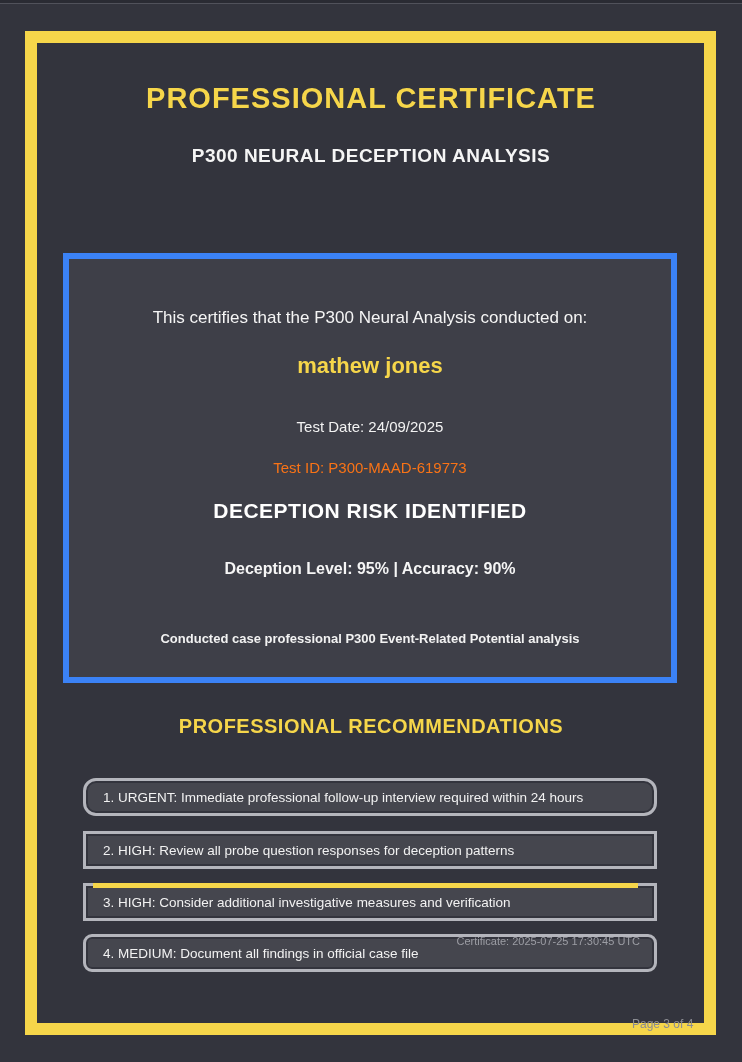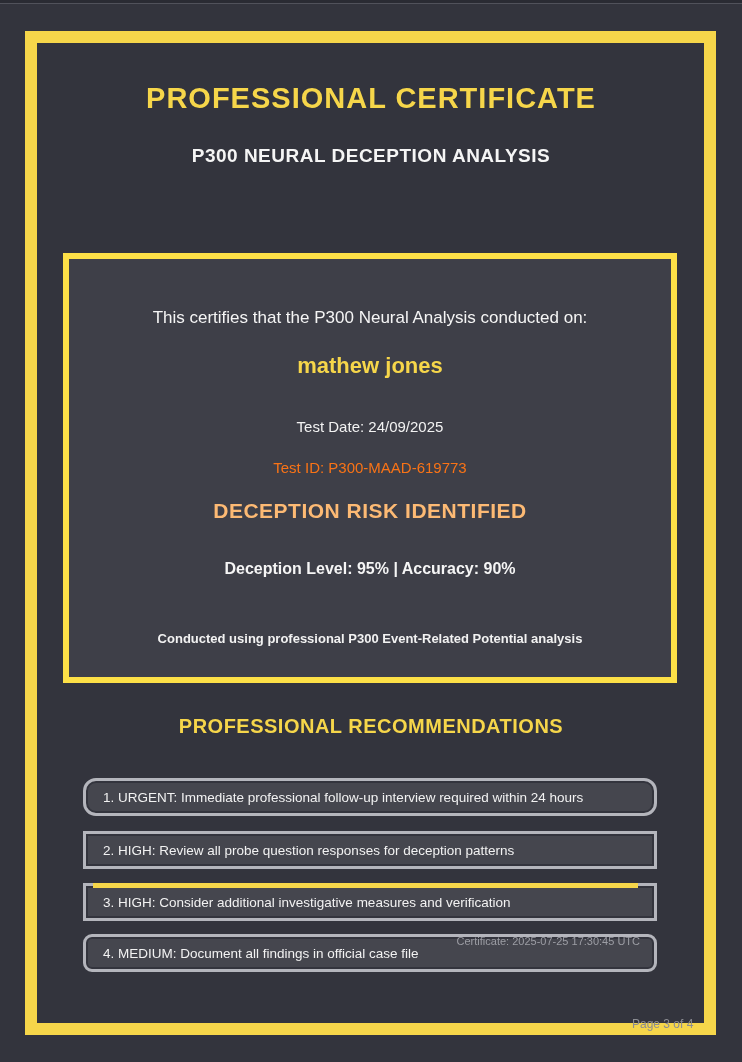--- a/index.html
+++ b/index.html
@@ -36,30 +36,30 @@
     top: 145px;
     color: #f5f5f5;
     font-size: 19px;
     font-weight: bold;
     letter-spacing: 0.5px;
   }
   .inner-box {
     position: absolute;
     left: 63px; top: 253px;
     width: 614px; height: 430px;
-    border: 6px solid #fde047;
+    border: 6px solid #3b82f6;
     box-sizing: border-box;
     background: #3e3f48;
   }
   .inner-box .abs-center { left: 0; right: 0; }
   .intro-line   { top: 49px;  color: #f5f5f5; font-size: 17px; }
   .subject-name { top: 94px;  color: #f6d64a; font-size: 22px; font-weight: bold; }
   .test-date    { top: 159px; color: #f2f2f2; font-size: 15px; }
   .test-id      { top: 200px; color: #f97316; font-size: 15px; }
-  .risk-status  { top: 240px; color: #fdba74; font-size: 21px; font-weight: bold; letter-spacing: 0.5px; }
+  .risk-status  { top: 240px; color: #ffffff; font-size: 21px; font-weight: bold; letter-spacing: 0.5px; }
   .metrics-line { top: 301px; color: #f5f5f5; font-size: 16px; font-weight: bold; }
   .method-note  { top: 372px; color: #f2f2f2; font-size: 13px; font-weight: bold; }
 
   .rec-heading {
     top: 715px;
     color: #f6d64a;
     font-size: 20px;
     font-weight: bold;
     letter-spacing: 0.5px;
   }
@@ -113,21 +113,21 @@
 
   <div class="abs-center cert-subtitle">P300 NEURAL DECEPTION ANALYSIS</div>
 
   <div class="inner-box">
     <div class="abs-center intro-line">This certifies that the P300 Neural Analysis conducted on:</div>
     <div class="abs-center subject-name">mathew jones</div>
     <div class="abs-center test-date">Test Date: 24/09/2025</div>
     <div class="abs-center test-id">Test ID: P300-MAAD-619773</div>
     <div class="abs-center risk-status">DECEPTION RISK IDENTIFIED</div>
     <div class="abs-center metrics-line">Deception Level: 95% | Accuracy: 90%</div>
-    <div class="abs-center method-note">Conducted using professional P300 Event-Related Potential analysis</div>
+    <div class="abs-center method-note">Conducted case professional P300 Event-Related Potential analysis</div>
   </div>
 
   <div class="abs-center rec-heading">PROFESSIONAL RECOMMENDATIONS</div>
 
   <div class="rec-box rec-box-1">
     <span>1. URGENT: Immediate professional follow-up interview required within 24 hours</span>
   </div>
 
   <div class="rec-box rec-box-2">
     <span>2. HIGH: Review all probe question responses for deception patterns</span>

